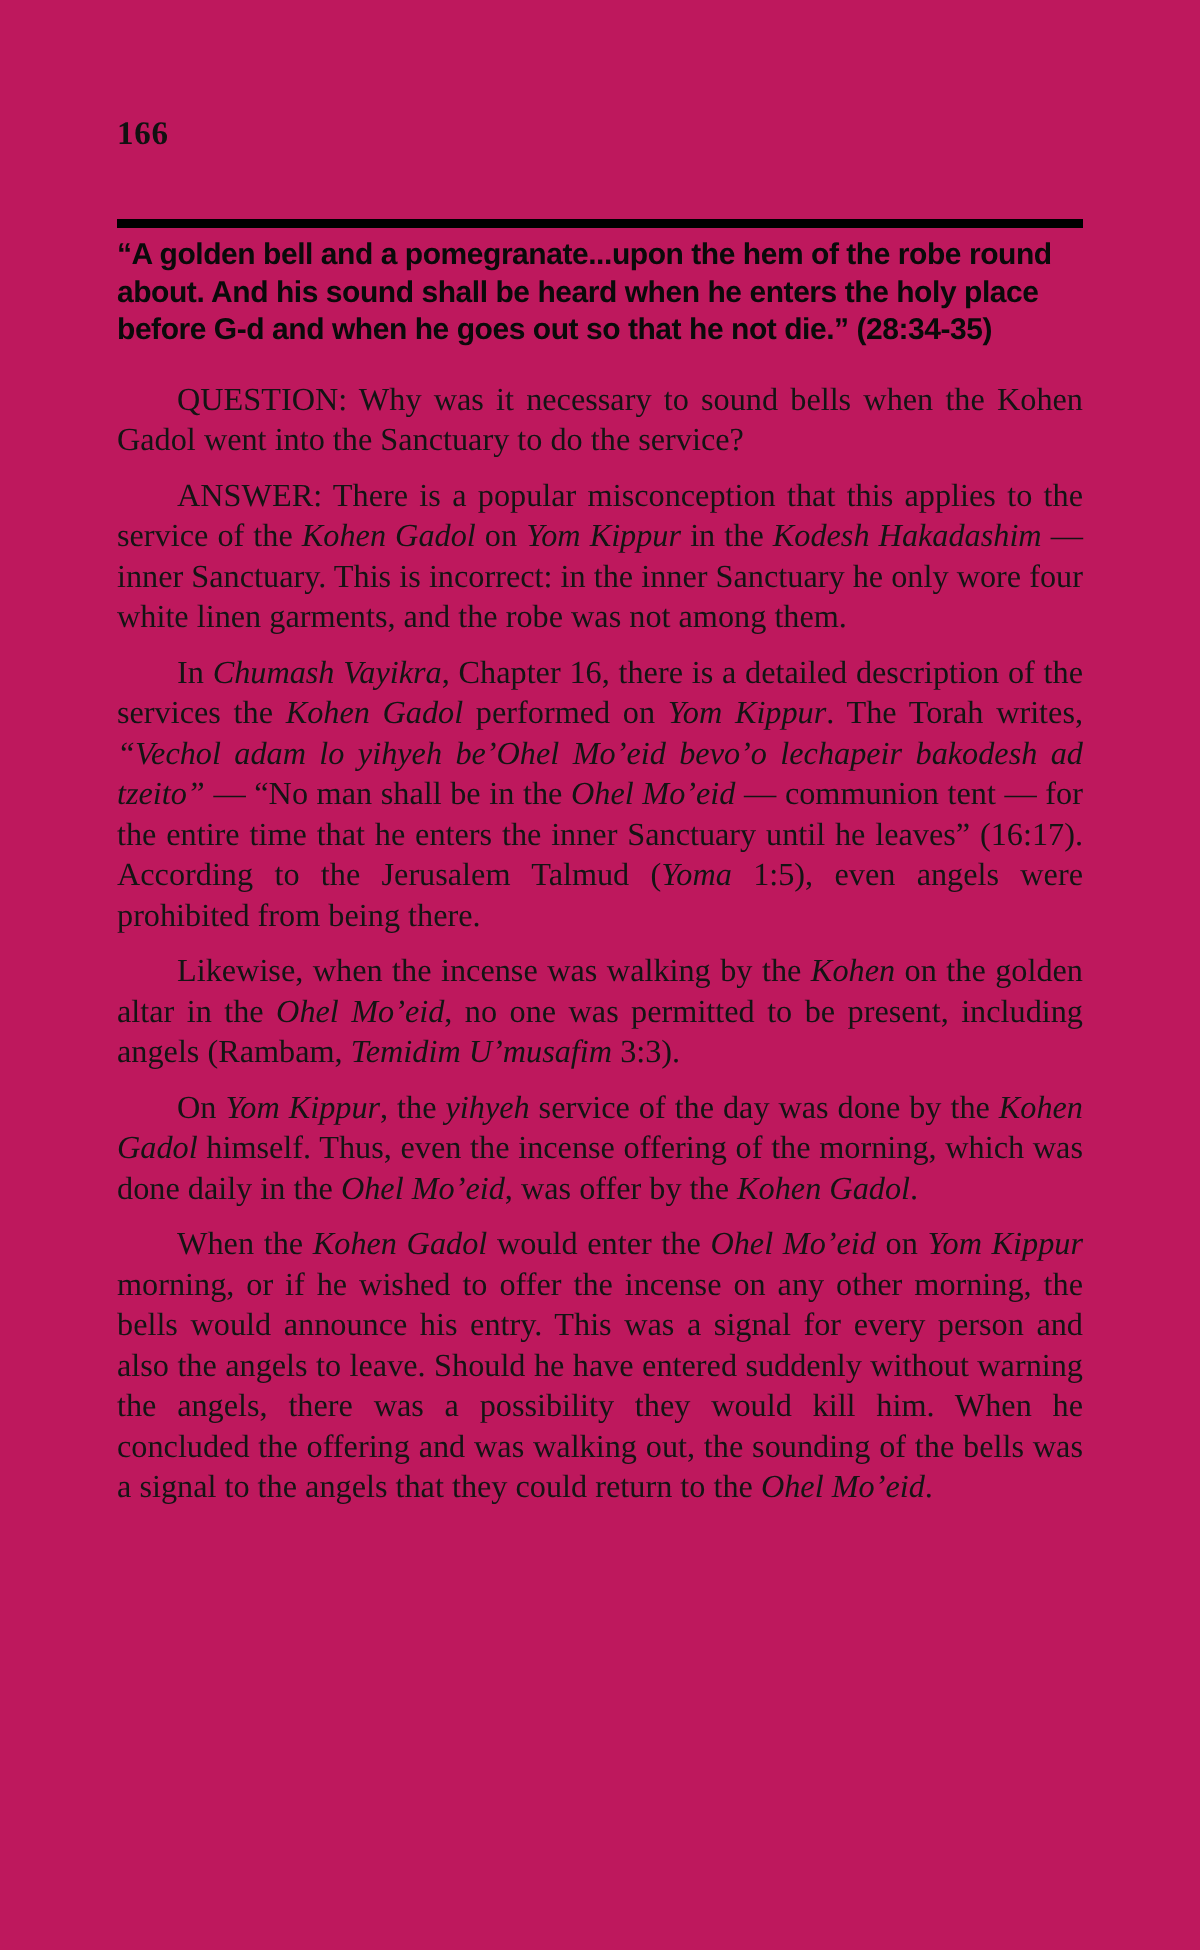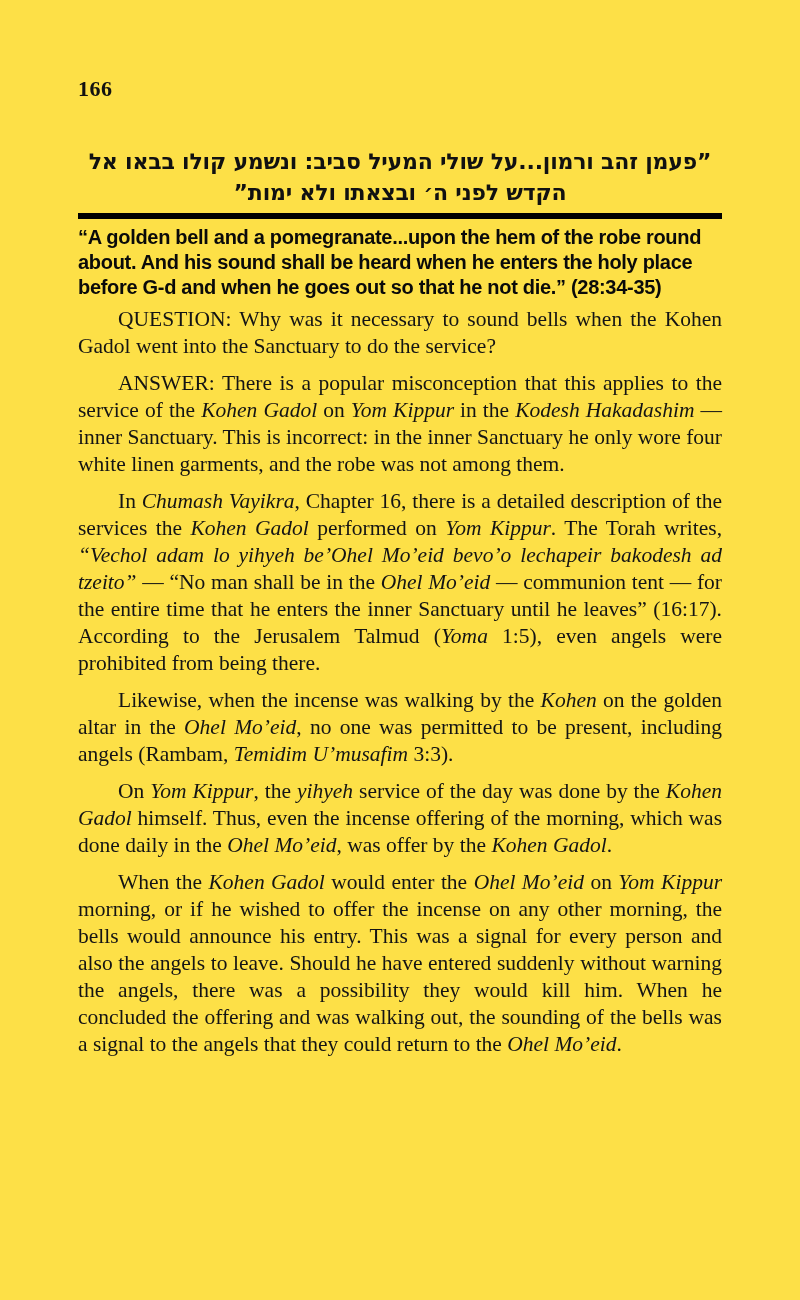--- a/index.html
+++ b/index.html
@@ -4,21 +4,21 @@
 <style>
   html, body {
     margin: 0;
     padding: 0;
     background: #ffffff;
   }
   .page {
     position: relative;
     width: 800px;
     height: 1300px;
-    background: #fde047;
+    background: #be185d;
     color: #111111;
     box-sizing: border-box;
     padding: 76px 78px 0 78px;
     overflow: hidden;
     font-family: "Liberation Serif", serif;
   }
   .running-head {
     display: flex;
     align-items: baseline;
     gap: 16px;
@@ -61,39 +61,35 @@
   }
   .body-copy p {
     margin: 0 0 10px 0;
     text-indent: 40px;
     text-align: justify;
     font-size: 21.5px;
     line-height: 27px;
     color: #141414;
   }
   .body-copy p:first-child {
-    margin-top: 6px;
+    margin-top: 20px;
   }
   .body-copy em {
     font-style: italic;
   }
 </style>
 </head>
 <body>
 
 <div class="page">
 
   <div class="running-head">
     <span class="page-num">166</span>
   </div>
 
-  <div class="hebrew-heading">
-    <div>”פעמן זהב ורמון...על שולי המעיל סביב: ונשמע קולו בבאו אל</div>
-    <div>הקדש לפני ה׳ ובצאתו ולא ימות”</div>
-  </div>
 
   <div class="heading-rule"></div>
 
   <p class="translation">“A golden bell and a pomegranate...upon the hem of the robe round about. And his sound shall be heard when he enters the holy place before G-d and when he goes out so that he not die.” (28:34-35)</p>
 
   <div class="body-copy">
     <p><span>QUESTION: Why was it necessary to sound bells when the Kohen Gadol went into the Sanctuary to do the service?</span></p>
     <p><span>ANSWER: There is a popular misconception that this applies to the service of the </span><em>Kohen Gadol</em><span> on </span><em>Yom Kippur</em><span> in the </span><em>Kodesh Hakadashim</em><span> — inner Sanctuary. This is incorrect: in the inner Sanctuary he only wore four white linen garments, and the robe was not among them.</span></p>
     <p><span>In </span><em>Chumash Vayikra</em><span>, Chapter 16, there is a detailed description of the services the </span><em>Kohen Gadol</em><span> performed on </span><em>Yom Kippur</em><span>. The Torah writes, </span><em>“Vechol adam lo yihyeh be’Ohel Mo’eid bevo’o lechapeir bakodesh ad tzeito”</em><span> — “No man shall be in the </span><em>Ohel Mo’eid</em><span> — communion tent — for the entire time that he enters the inner Sanctuary until he leaves” (16:17). According to the Jerusalem Talmud (</span><em>Yoma</em><span> 1:5), even angels were prohibited from being there.</span></p>
     <p><span>Likewise, when the incense was walking by the </span><em>Kohen</em><span> on the golden altar in the </span><em>Ohel Mo’eid</em><span>, no one was permitted to be present, including angels (Rambam, </span><em>Temidim U’musafim</em><span> 3:3).</span></p>

